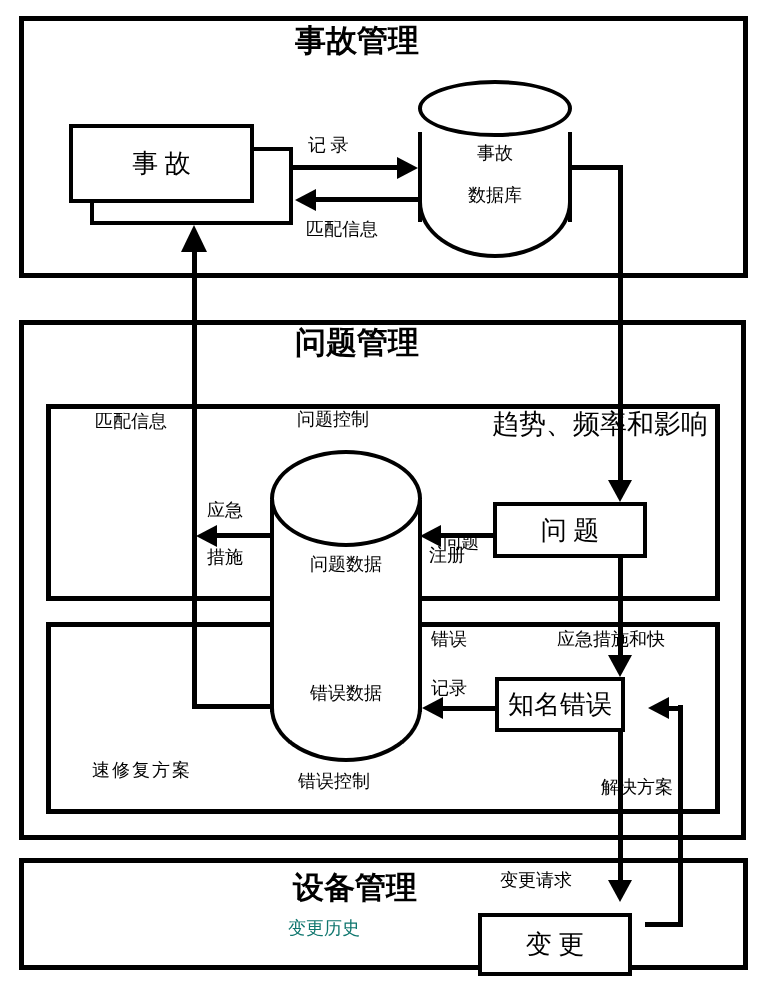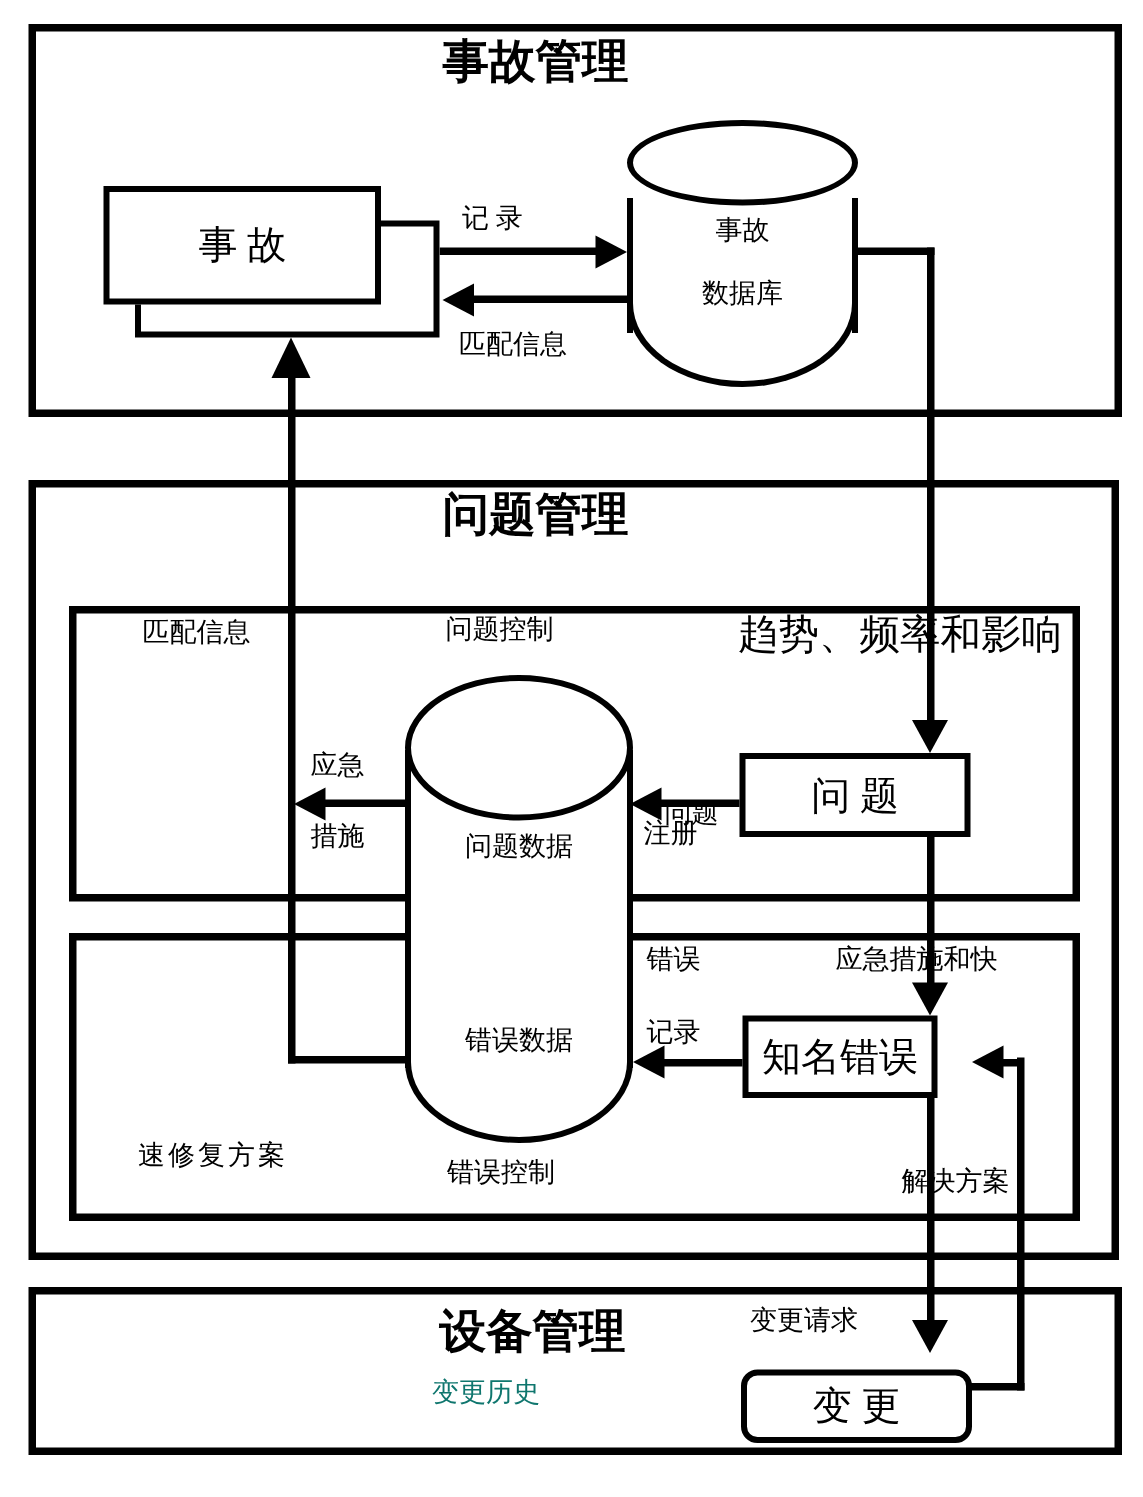--- a/index.html
+++ b/index.html
@@ -82,21 +82,21 @@
   <div class="shadow" style="left:90px;top:147px;width:203px;height:78px;"></div>
   <div class="node" style="left:69px;top:124px;width:185px;height:79px;">
     <span>事 故</span>
   </div>
   <div class="node" style="left:493px;top:502px;width:154px;height:56px;">
     <span>问 题</span>
   </div>
   <div class="node" style="left:495px;top:677px;width:130px;height:55px;">
     <span>知名错误</span>
   </div>
-  <div class="node" style="left:494px;top:913px;width:154px;height:49px;border-radius:11px;">
+  <div class="node" style="left:478px;top:913px;width:154px;height:63px;">
     <span>变 更</span>
   </div>
 
   <div class="lbl ttl" style="left:295px;top:24px;">事故管理</div>
   <div class="lbl ttl" style="left:295px;top:326px;">问题管理</div>
   <div class="lbl ttl" style="left:293px;top:871px;">设备管理</div>
 
   <div class="lbl" style="left:308px;top:136px;">记 录</div>
   <div class="lbl" style="left:306px;top:220px;">匹配信息</div>
   <div class="lbl ctr" style="left:418px;top:144px;width:154px;">事故</div>

